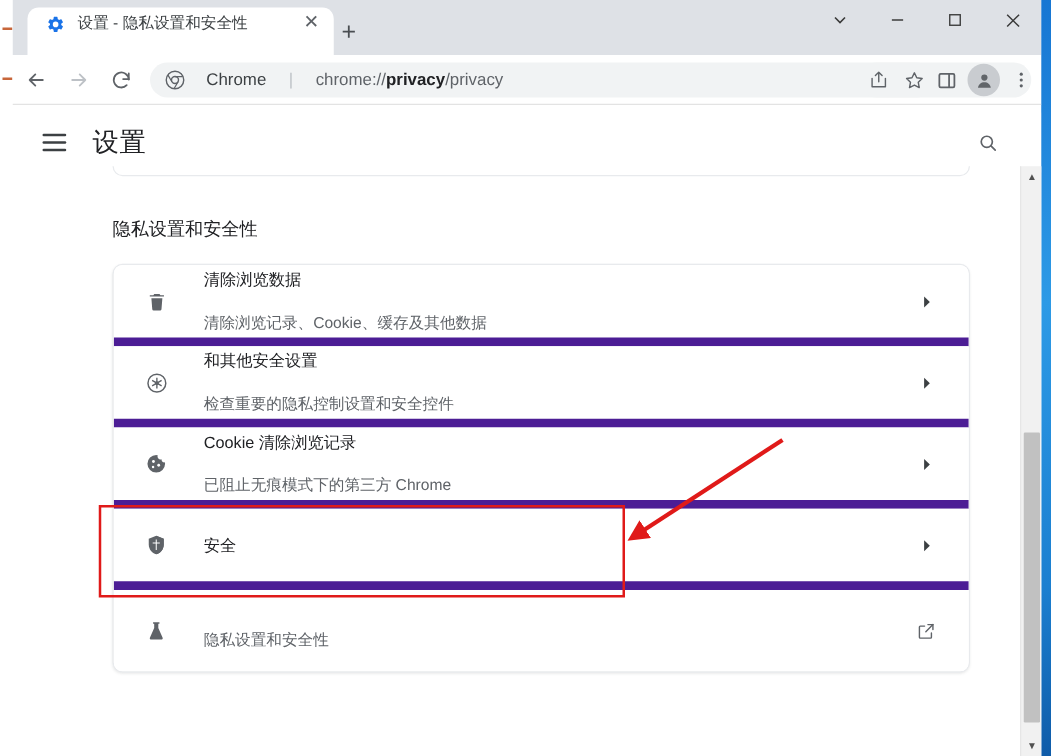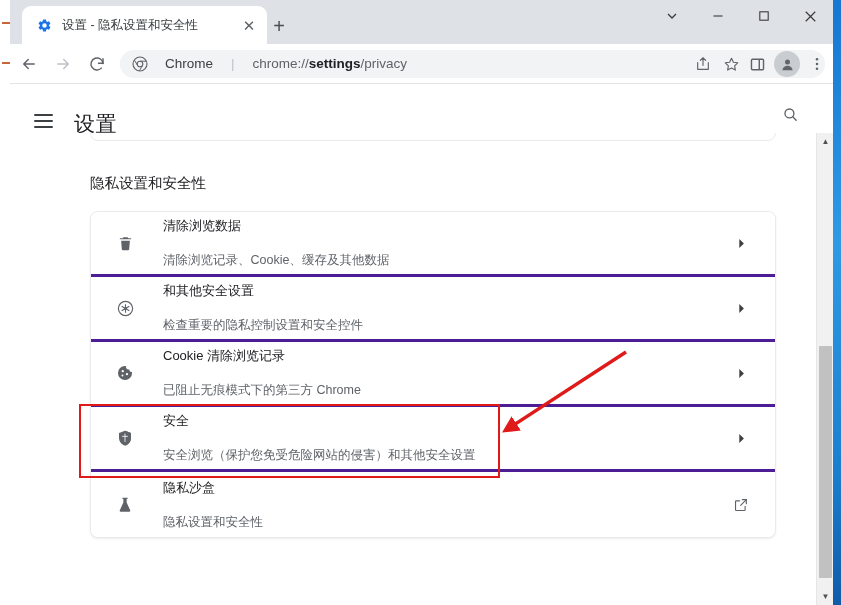--- a/index.html
+++ b/index.html
@@ -30,21 +30,21 @@
   }
 
   
   #tab-strip {
     position: absolute; left: 0; top: 0; width: 823px; height: 44px;
     background: #dee1e6;
   }
   #tab {
     position: absolute; left: 12px; top: 6px; width: 245px; height: 38px;
     background: #ffffff; border-radius: 9px 9px 0 0;
-    display: flex; align-items: center; padding: 17px 8px;
+    display: flex; align-items: flex-end; padding: 17px 8px;
   }
   #tab-favicon {
     width: 16px; height: 16px; margin-left: 6px; margin-right: 10px;
     flex: 0 0 16px; display: flex; align-items: center; justify-content: center;
   }
   #tab-title {
     flex: 1 1 auto; font-size: 12.5px; color: #3c4043;
     white-space: nowrap; overflow: hidden; text-overflow: ellipsis;
   }
   #tab-close {
@@ -109,21 +109,21 @@
   }
   #avatar-button {
     width: 26px; height: 26px; border-radius: 50%; background: #c9ccd0;
     display: flex; align-items: center; justify-content: center;
     margin: 0 3px; cursor: pointer;
   }
 
   
   #settings-header {
     position: absolute; left: 0; top: 90px; width: 823px; height: 48px;
-    background: #ffffff; display: flex; align-items: flex-end;
+    background: #ffffff; display: flex; align-items: center;
   }
   #menu-button {
     width: 34px; height: 34px; margin-left: 16px;
     display: flex; flex-direction: column; justify-content: center; align-items: center;
     gap: 4px; cursor: pointer;
   }
   #menu-button span { display: block; width: 19px; height: 2px; background: #3c4043; border-radius: 1px; }
   #settings-title {
     font-size: 21px; color: #202124; margin-left: 14px; letter-spacing: .5px;
   }
@@ -147,21 +147,21 @@
     font-size: 14.5px; color: #202124; font-weight: 500;
   }
   #settings-card {
     position: absolute; left: 79px; top: 78px; width: 686px;
     background: #ffffff; border: 1px solid #e8eaed; border-radius: 8px;
     box-shadow: 0 1px 2px rgba(60,64,67,.10);
     overflow: hidden;
   }
   .settings-row {
     display: flex; align-items: center; min-height: 65px;
-    padding: 0 20px 0 18px; border-bottom: 3px solid #4c1d95;
+    padding: 0 20px 0 18px; border-bottom: 7px solid #4c1d95;
     cursor: pointer; background: #ffffff;
   }
   .settings-row:last-child { border-bottom: none; }
   .row-icon {
     flex: 0 0 32px; width: 32px; height: 32px;
     display: flex; align-items: center; justify-content: center;
     color: #5f6368; margin-right: 22px;
   }
   .row-text { flex: 1 1 auto; min-width: 0; }
   .row-title { font-size: 13px; color: #202124; line-height: 19px; }
@@ -268,21 +268,21 @@
     <div id="omnibox" title="搜索Google或输入网址">
       <span id="omnibox-chrome-icon">
         <svg width="16" height="16" viewBox="0 0 24 24">
           <circle cx="12" cy="12" r="10.5" fill="none" stroke="#5f6368" stroke-width="1.7"></circle>
           <circle cx="12" cy="12" r="4.2" fill="none" stroke="#5f6368" stroke-width="1.7"></circle>
           <path d="M12 7.8h9.4M8.3 14.1L3.6 6.2M15.7 14.1l-4.7 8.1" stroke="#5f6368" stroke-width="1.5"></path>
         </svg>
       </span>
       <span id="omnibox-scheme-label">Chrome</span>
       <span id="omnibox-divider">|</span>
-      <span id="omnibox-url"><span>chrome://</span><b>settings</b><span>/privacy</span></span>
+      <span id="omnibox-url"><span>chrome://</span><b>privacy</b><span>/privacy</span></span>
     </div>
 
     <div id="omnibox-actions">
       <div class="omni-act">
         <svg width="16" height="16" viewBox="0 0 24 24" fill="none" stroke="#5f6368" stroke-width="1.7" stroke-linecap="round" stroke-linejoin="round">
           <path d="M4 10v10h16V10"></path>
           <path d="M12 14V3M8 6.5L12 2.6l4 3.9"></path>
         </svg>
       </div>
       <div class="omni-act">
@@ -397,38 +397,36 @@
       <div class="settings-row">
         <span class="row-icon">
           <svg width="18" height="18" viewBox="0 0 24 24" fill="#5f6368">
             <path d="M12 2.2L4 5.4v6.1c0 4.9 3.4 9.5 8 10.4 4.6-.9 8-5.5 8-10.4V5.4L12 2.2z"></path>
             <path d="M12 2.2v19.7c4.6-.9 8-5.5 8-10.4V5.4L12 2.2z" fill="#5f6368"></path>
             <path d="M8.2 9.8h7.6M12 6.2v11" stroke="#ffffff" stroke-width="1.1"></path>
           </svg>
         </span>
         <span class="row-text">
           <span class="row-title" style="display:block">安全</span>
-          <span class="row-sub" style="display:block">安全浏览（保护您免受危险网站的侵害）和其他安全设置</span>
         </span>
         <span class="row-action chevron">
           <svg width="11" height="11" viewBox="0 0 12 12" fill="#3c4043">
               <path d="M3.6 1.2l5 4.8-5 4.8z"></path>
             </svg>
         </span>
       </div>
 
 
       <div class="settings-row">
         <span class="row-icon">
           <svg width="18" height="18" viewBox="0 0 24 24" fill="#5f6368">
             <path d="M8.6 2.4h6.8v1.6h-1.2v4.6l4.6 10.2a1.5 1.5 0 0 1-1.4 2.1H6.6a1.5 1.5 0 0 1-1.4-2.1l4.6-10.2V4H8.6V2.4z"></path>
           </svg>
         </span>
         <span class="row-text">
-          <span class="row-title" style="display:block">隐私沙盒</span>
           <span class="row-sub" style="display:block">隐私设置和安全性</span>
         </span>
         <span class="row-action">
           <svg width="16" height="16" viewBox="0 0 24 24" fill="none" stroke="#5f6368" stroke-width="1.7" stroke-linecap="round">
             <path d="M14 4h6v6"></path>
             <path d="M20 4l-8.5 8.5"></path>
             <path d="M18.2 14v5.2a1 1 0 0 1-1 1H4.8a1 1 0 0 1-1-1V6.8a1 1 0 0 1 1-1H10"></path>
           </svg>
         </span>
       </div>

